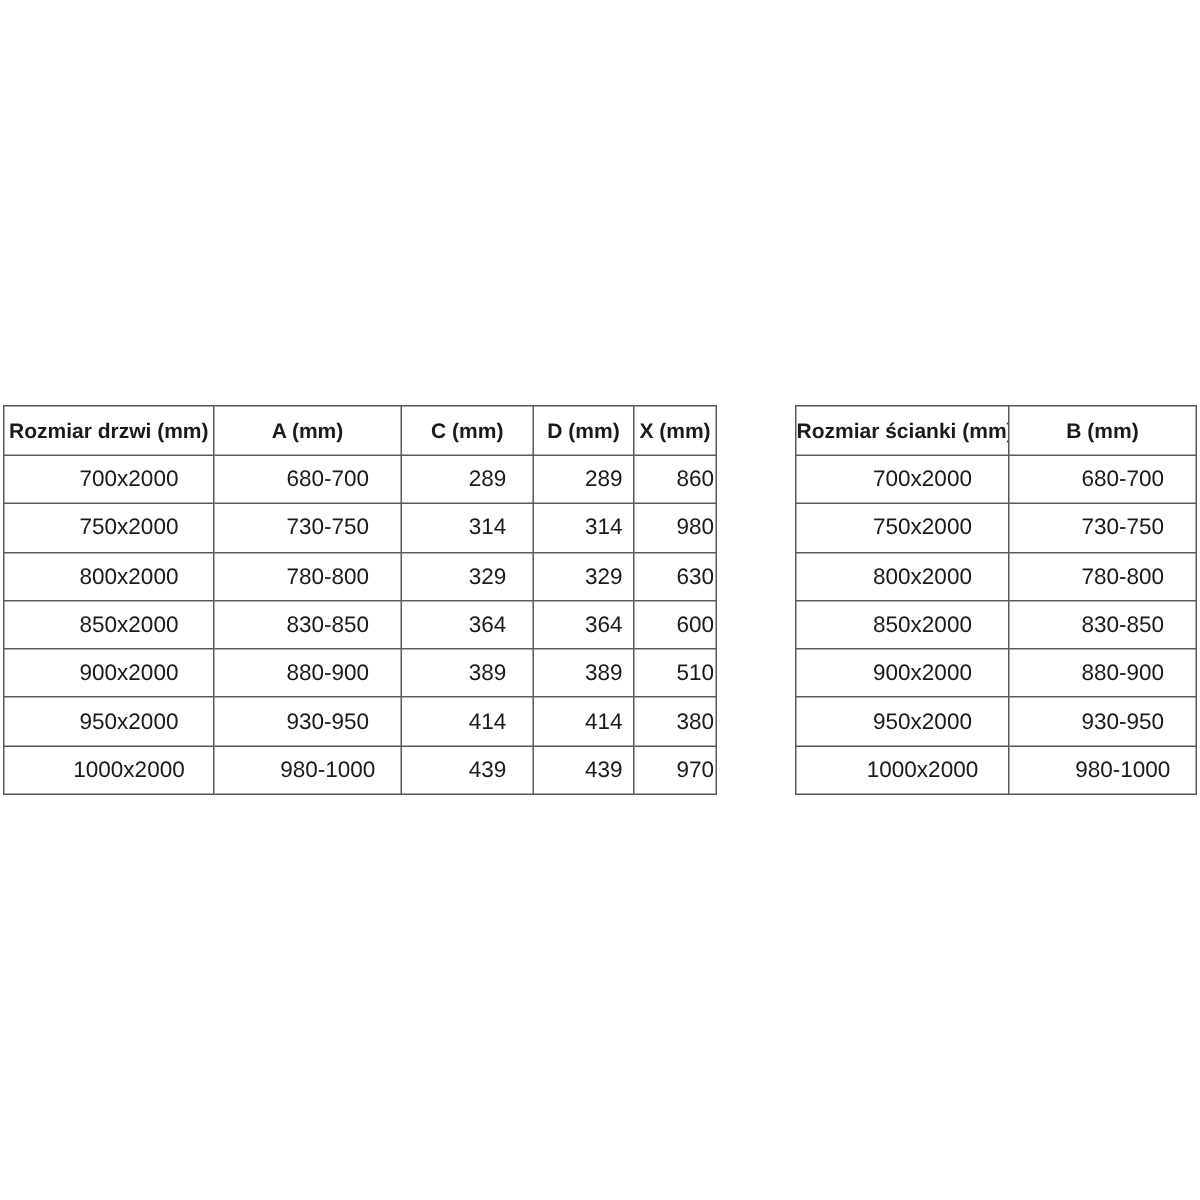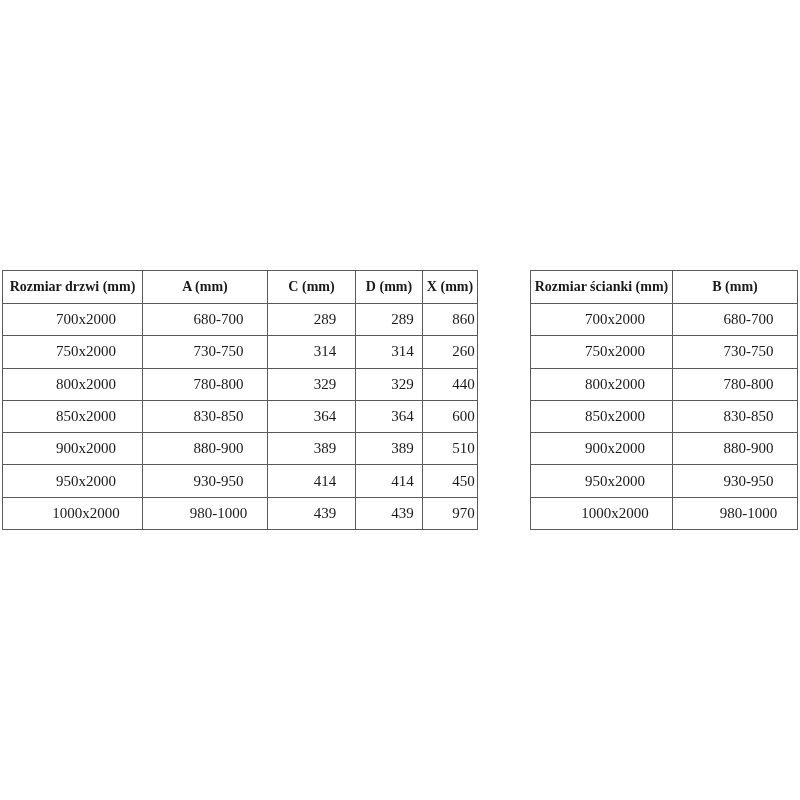--- a/index.html
+++ b/index.html
@@ -6,21 +6,20 @@
   html, body {
     width: 800px; height: 800px;
     background: #ffffff;
     font-family: "Liberation Sans", sans-serif;
   }
   .canvas {
     position: relative;
     width: 800px; height: 624px;
     background: #ffffff;
     overflow: hidden;
-    font-family: Liberation Serif, serif;
   }
   .tbl-wrap { position: absolute; }
   .tbl-wrap.doors { left: 2px;   top: 270px; }
   .tbl-wrap.walls { left: 530px; top: 270px; }
   table.tbl {
     border-collapse: collapse;
     table-layout: fixed;
   }
   .doors table.tbl { width: 475px; height: 260px; }
   .walls table.tbl { width: 267px; height: 260px; }
@@ -72,49 +71,49 @@
           <td>680-700</td>
           <td>289</td>
           <td>289</td>
           <td>860</td>
         </tr>
         <tr>
           <td>750x2000</td>
           <td>730-750</td>
           <td>314</td>
           <td>314</td>
-          <td>260</td>
+          <td>980</td>
         </tr>
         <tr>
           <td>800x2000</td>
           <td>780-800</td>
           <td>329</td>
           <td>329</td>
-          <td>440</td>
+          <td>630</td>
         </tr>
         <tr>
           <td>850x2000</td>
           <td>830-850</td>
           <td>364</td>
           <td>364</td>
           <td>600</td>
         </tr>
         <tr>
           <td>900x2000</td>
           <td>880-900</td>
           <td>389</td>
           <td>389</td>
           <td>510</td>
         </tr>
         <tr>
           <td>950x2000</td>
           <td>930-950</td>
           <td>414</td>
           <td>414</td>
-          <td>450</td>
+          <td>380</td>
         </tr>
         <tr>
           <td>1000x2000</td>
           <td>980-1000</td>
           <td>439</td>
           <td>439</td>
           <td>970</td>
         </tr>
       </tbody>
     </table>

